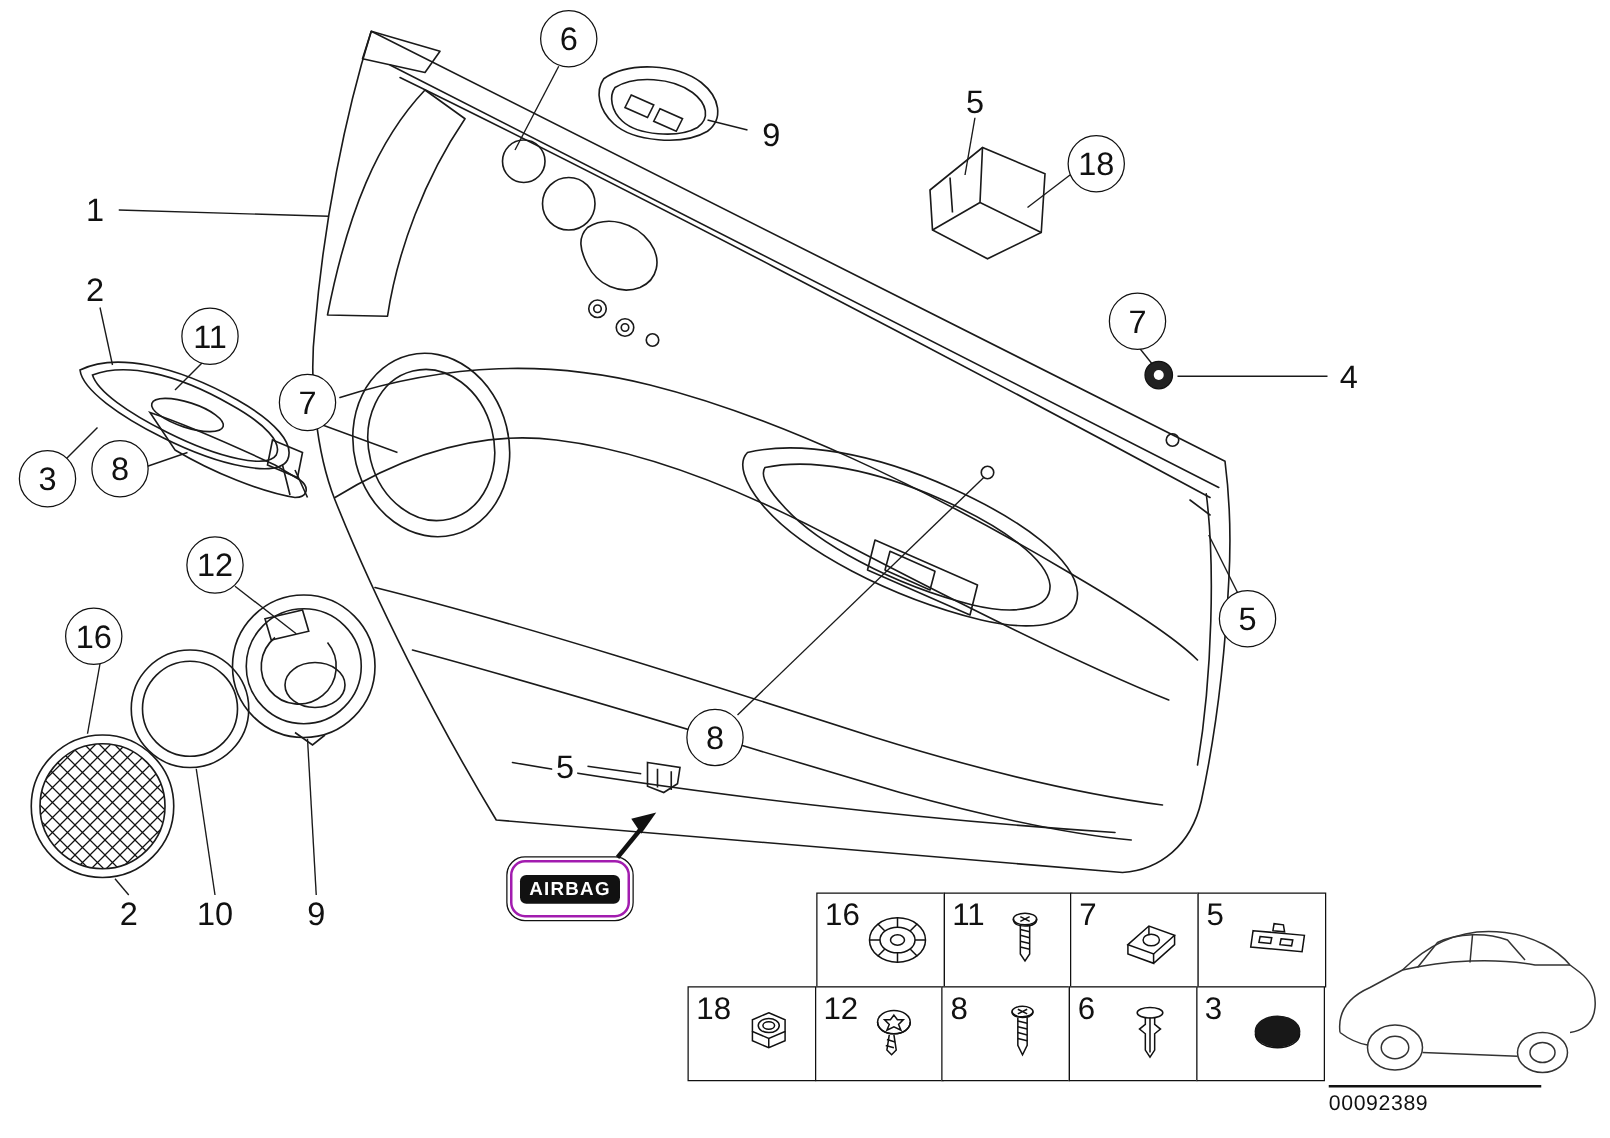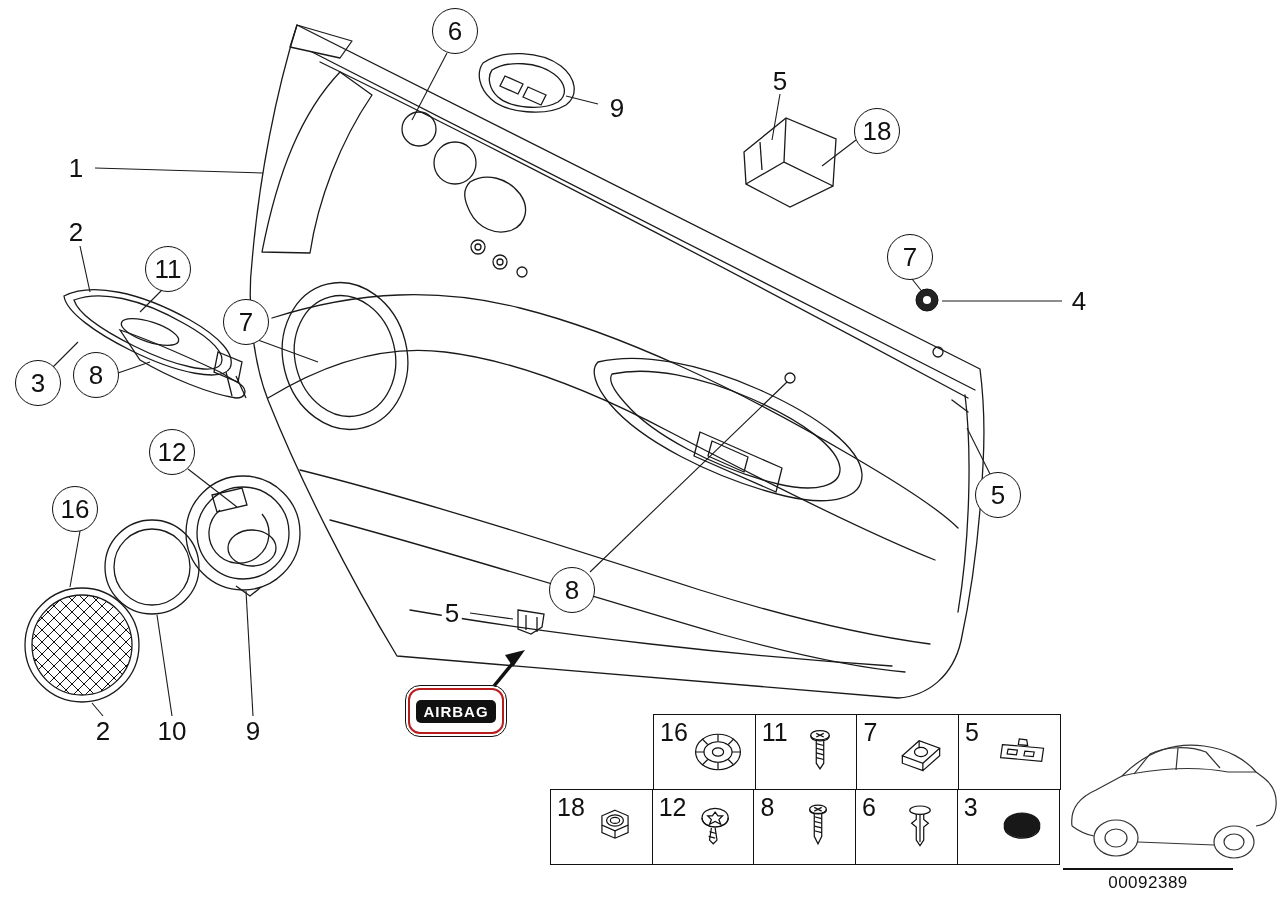--- a/index.html
+++ b/index.html
@@ -6,38 +6,38 @@
   .stage{position:relative;width:1288px;height:910px;background:#fff;overflow:hidden;
          font-family:"Liberation Sans",sans-serif;color:#111;}
   .art{position:absolute;left:0;top:0;width:1288px;height:910px;}
   
   .co{position:absolute;display:flex;align-items:center;justify-content:center;
       font-size:26px;line-height:1;cursor:pointer;}
   .co.circled{width:46px;height:46px;border:1.7px solid #111;border-radius:50%;
       background:#fff;box-sizing:border-box;}
   .co.plain{transform:translate(-50%,-50%);background:#fff;padding:0 3px;}
   
-  .airbag{position:absolute;left:408px;top:688px;width:96px;height:46px;border:2px solid #b91c1c;
+  .airbag{position:absolute;left:408px;top:688px;width:96px;height:46px;border:2px solid #a21caf;
       border-radius:12px;outline:1.5px solid #111;outline-offset:2.5px;background:#fff;
       display:flex;align-items:center;justify-content:center;box-sizing:border-box;}
   .airbag-inner{background:#111;color:#fff;border-radius:5px;padding:3px 7px;
       font-weight:bold;font-size:15px;letter-spacing:1px;}
   
   .legend{position:absolute;left:550px;top:714px;}
   .lrow{display:flex;}
   .lrow-top{margin-left:103px;}
   .lrow-bottom{margin-top:-1.3px;}
   .lcell{width:103px;height:76px;border:1.3px solid #111;box-sizing:border-box;position:relative;
       display:flex;align-items:center;justify-content:flex-end;background:#fff;}
   .lcell + .lcell{margin-left:-1.3px;}
   .lnum{position:absolute;top:3px;left:6px;font-size:25px;}
   .licon{width:56px;height:56px;margin-right:9px;}
   
   .docline{position:absolute;left:1063px;top:868px;width:170px;border-top:2px solid #111;}
-  .docnum{position:absolute;left:1063px;top:873px;width:170px;text-align:center;
+  .docnum{position:absolute;left:1063px;top:873px;width:170px;
       font-size:17px;letter-spacing:.5px;}
 </style>
 </head>
 <body>
 
 <div class="stage">
 
   <svg class="art" viewBox="0 0 1288 910">
     <defs>
       <pattern id="hatch" width="12" height="12" patternUnits="userSpaceOnUse">

